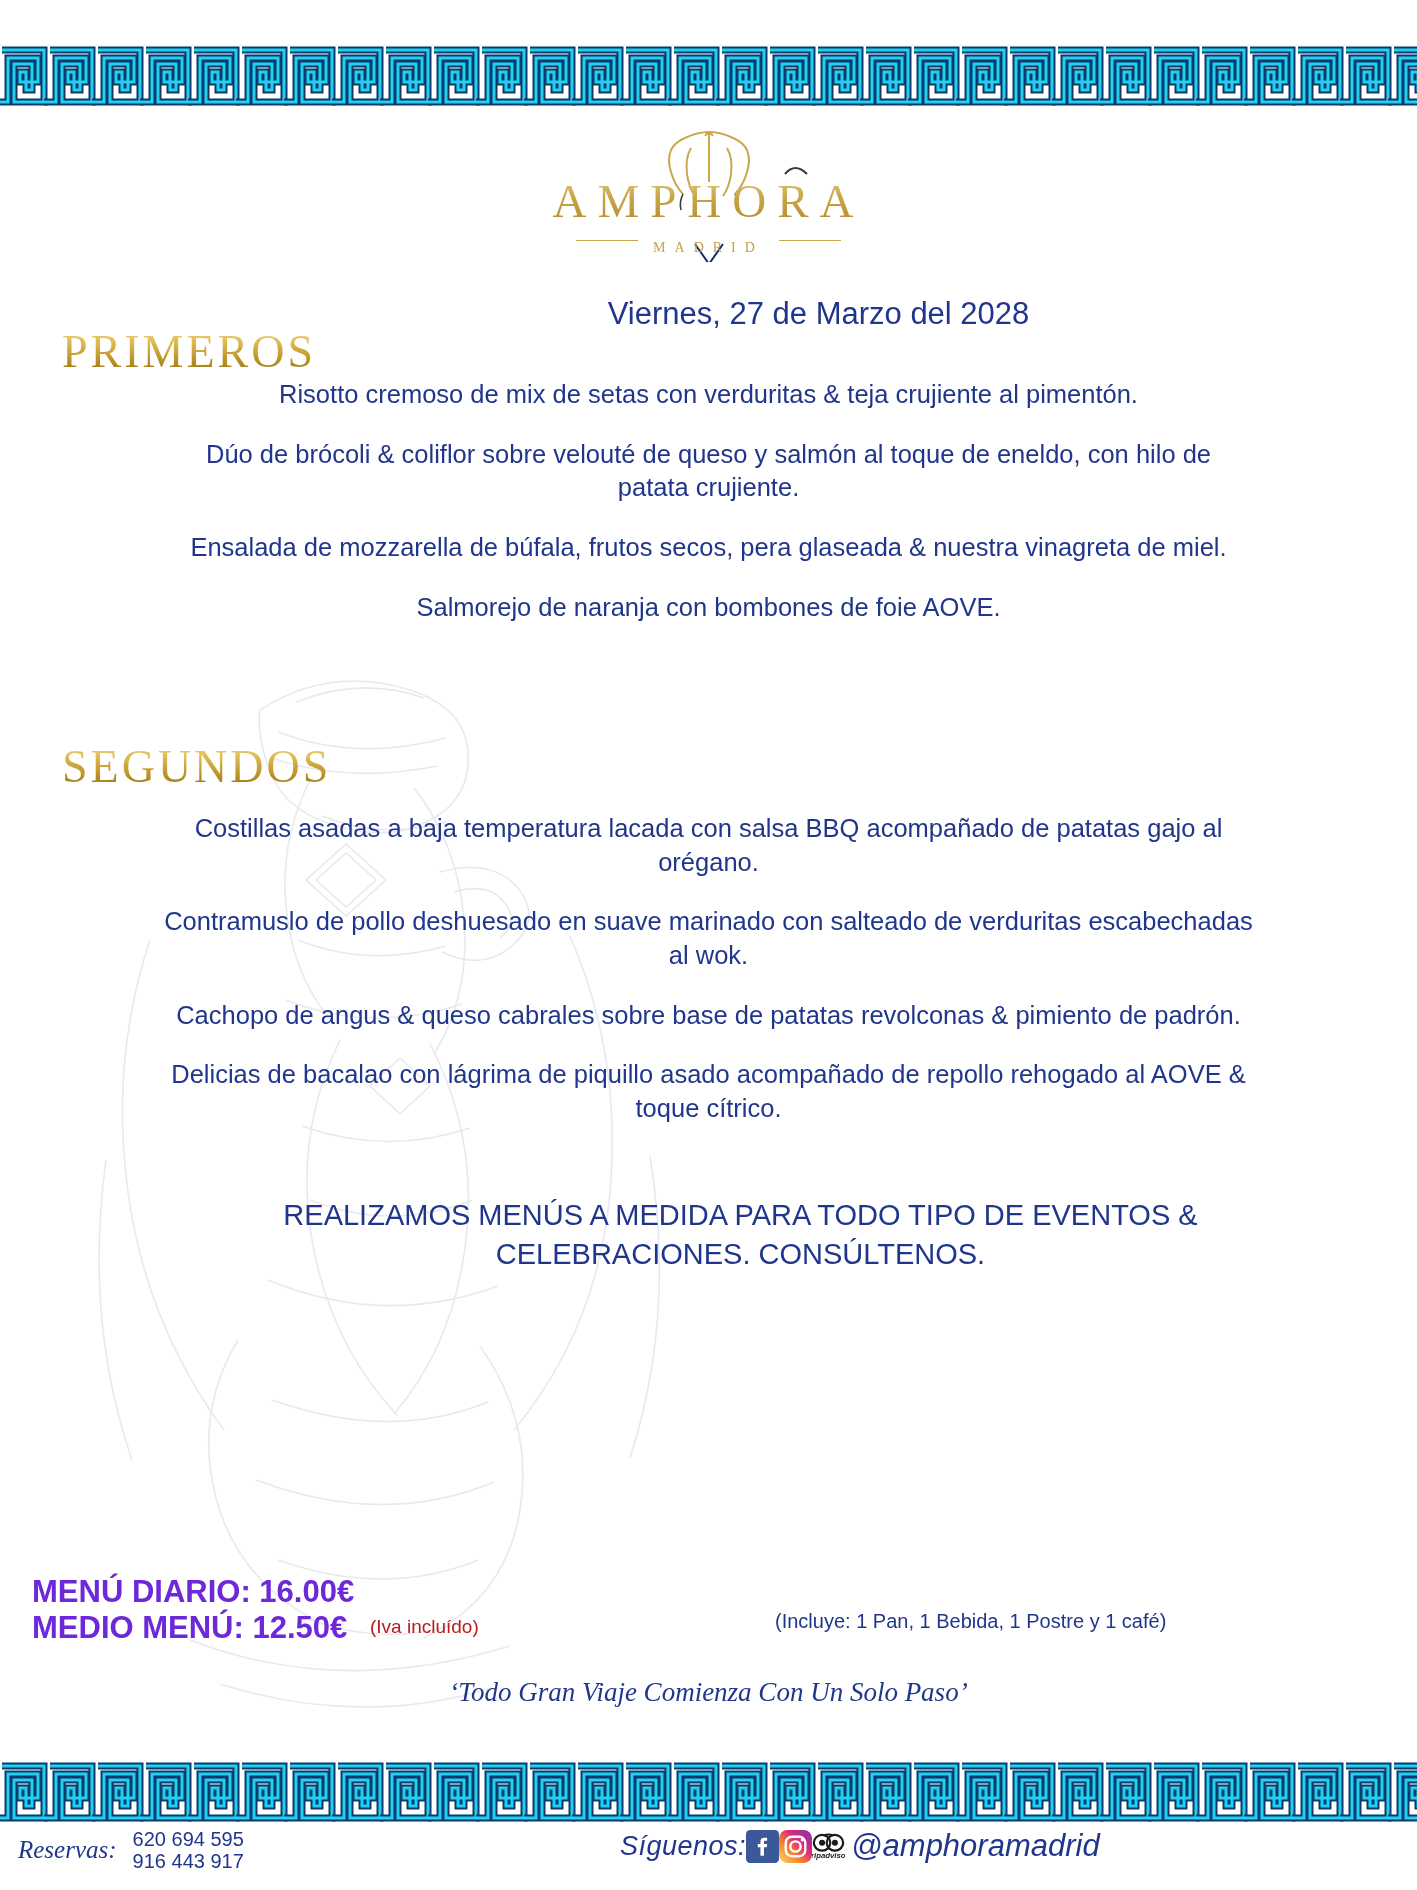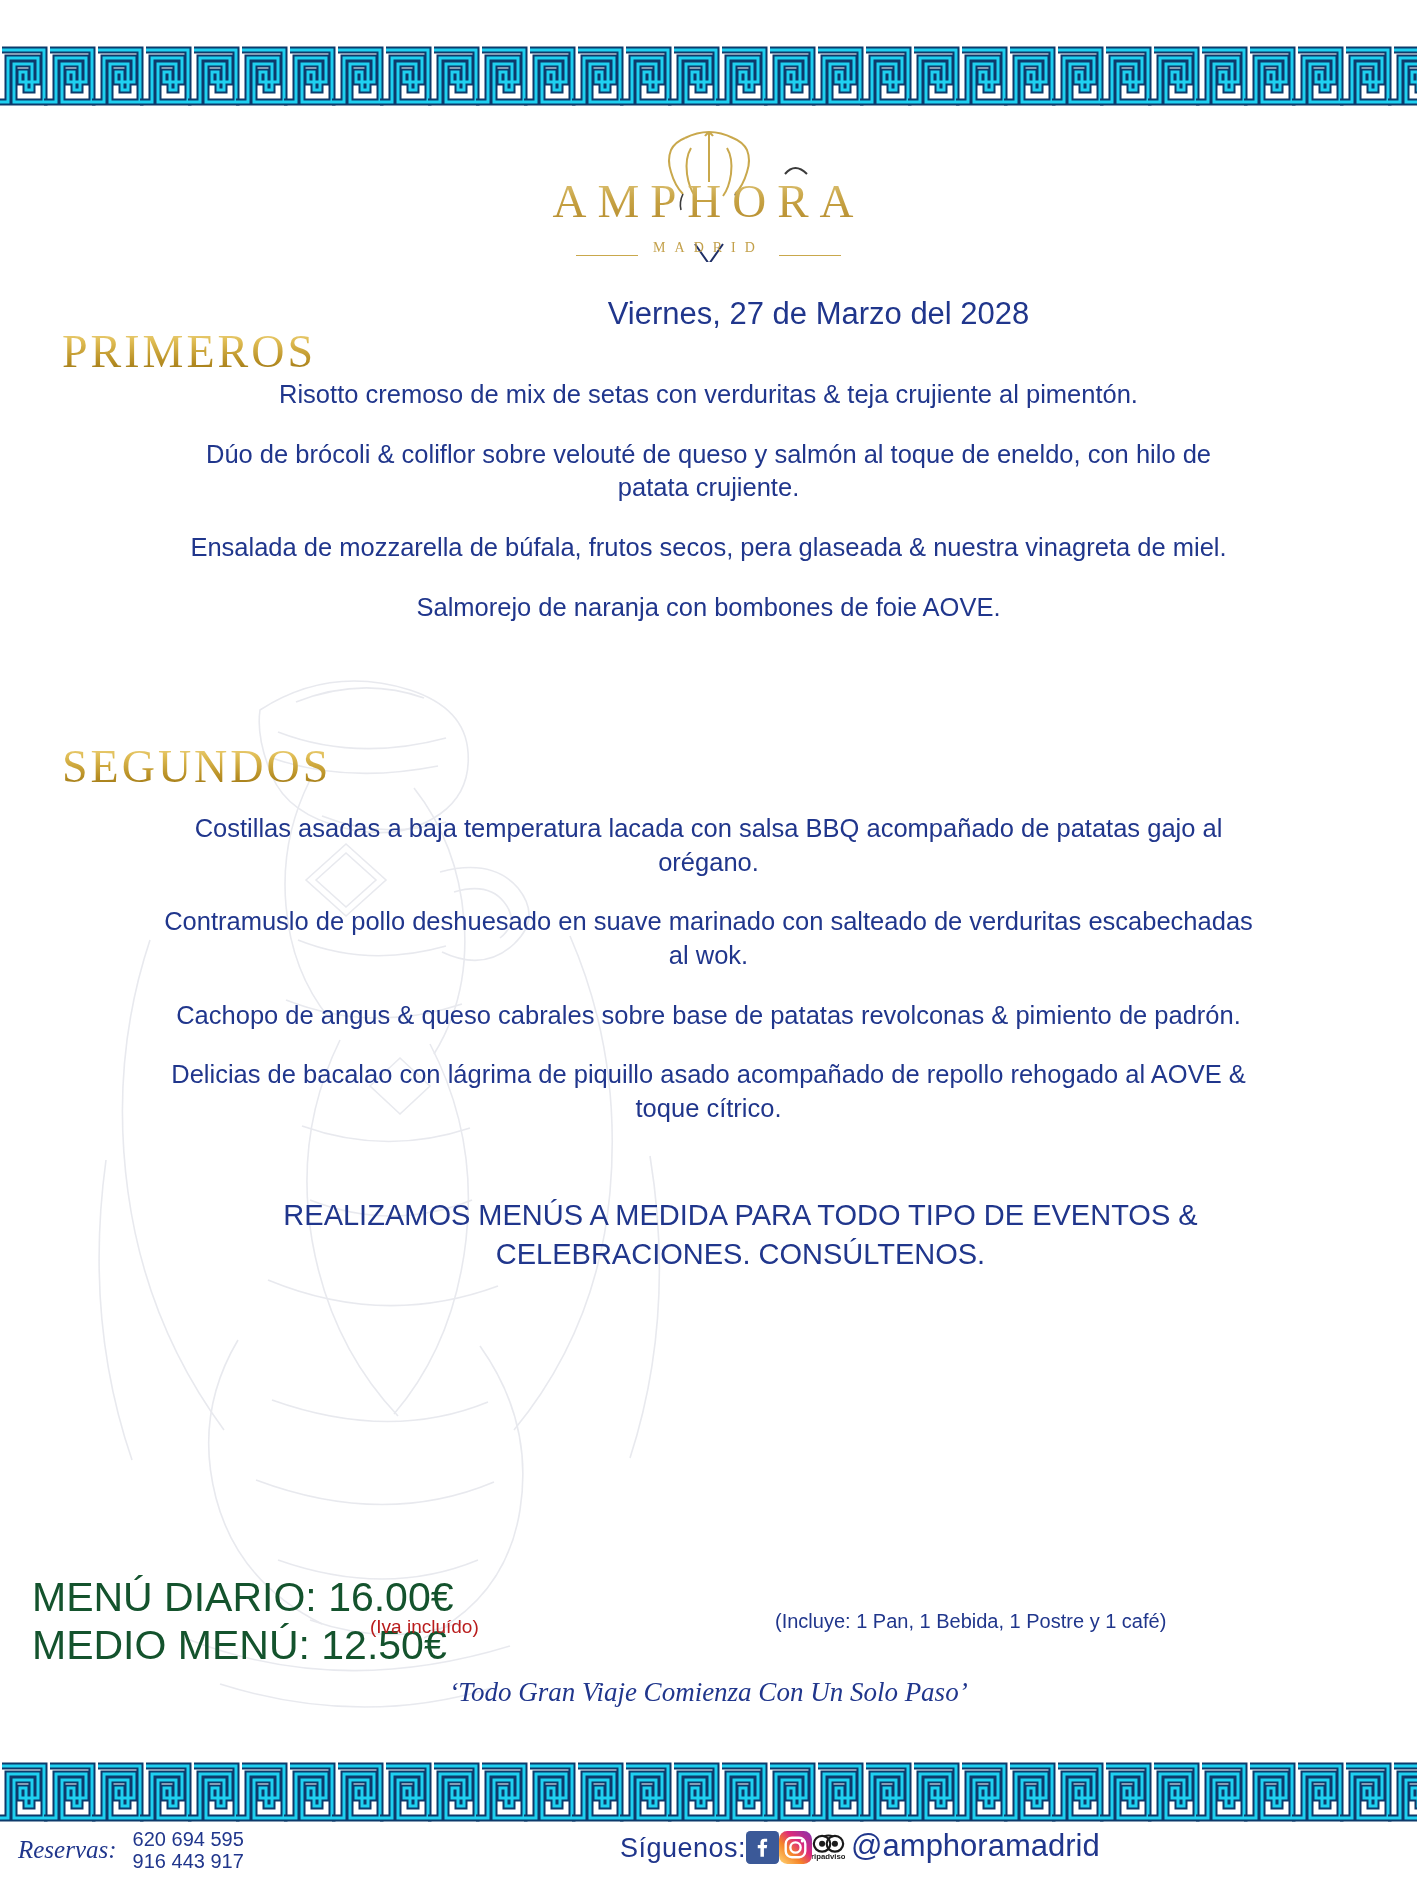--- a/index.html
+++ b/index.html
@@ -48,21 +48,21 @@
     color:#c9a84c;
     background:linear-gradient(180deg,#e4cd86 0%,#c8a445 45%,#b3892c 100%);
     -webkit-background-clip:text;background-clip:text;
     -webkit-text-fill-color:transparent;
     text-align:center;
     font-weight:400;
     line-height:54px;
   }
   .logo-madrid-row{
     position:absolute;left:0;top:118px;width:420px;
-    display:flex;align-items:flex-end;justify-content:center;gap:15px;
+    display:flex;align-items:flex-start;justify-content:center;gap:15px;
   }
   .logo-rule{height:1px;background:#c9a84c;flex:0 0 62px;}
   .logo-madrid{
     font-family:"Liberation Serif", serif;
     font-size:14px;letter-spacing:9px;color:#c3a04a;
     white-space:nowrap;
   }
 
   
   .date-line{
@@ -107,21 +107,21 @@
   .events{
     position:absolute;left:0;top:1196px;width:1417px;
     text-align:center;color:#20368c;
     font-size:29px;line-height:1.34;
     padding:0 140px;box-sizing:border-box;margin-left:32px;
   }
 
   
   .price-block{position:absolute;left:32px;top:1574px;}
   .price-row{
-    color:#14532d;font-size:41px;line-height:1.17;white-space:nowrap;
+    color:#6d28d9;font-size:31px;line-height:1.17;white-space:nowrap;font-weight:bold;
   }
   .iva{
     position:absolute;left:370px;top:1616px;
     color:#b91c1c;font-size:19px;white-space:nowrap;
   }
   .incluye{
     position:absolute;left:775px;top:1610px;
     color:#20368c;font-size:20px;white-space:nowrap;
   }
 
@@ -141,21 +141,21 @@
   }
   .reservas-label{
     font-family:"Liberation Serif", serif;
     font-style:italic;font-size:25px;color:#20368c;
   }
   .phones{display:flex;flex-direction:column;line-height:1.1;}
   .phone{font-size:20px;color:#20368c;white-space:nowrap;}
 
   .footer-right{
     position:absolute;left:620px;top:1828px;
-    display:flex;align-items:flex-end;
+    display:flex;align-items:center;font-style:italic;
   }
   .siguenos{
     font-size:27px;color:#20368c;
     font-family:"Liberation Sans", sans-serif;
     letter-spacing:.5px;
   }
   .soc{width:33px;height:33px;display:block;}
   .handle{font-size:31px;color:#20368c;margin-left:6px;white-space:nowrap;}
 </style>
 </head>

